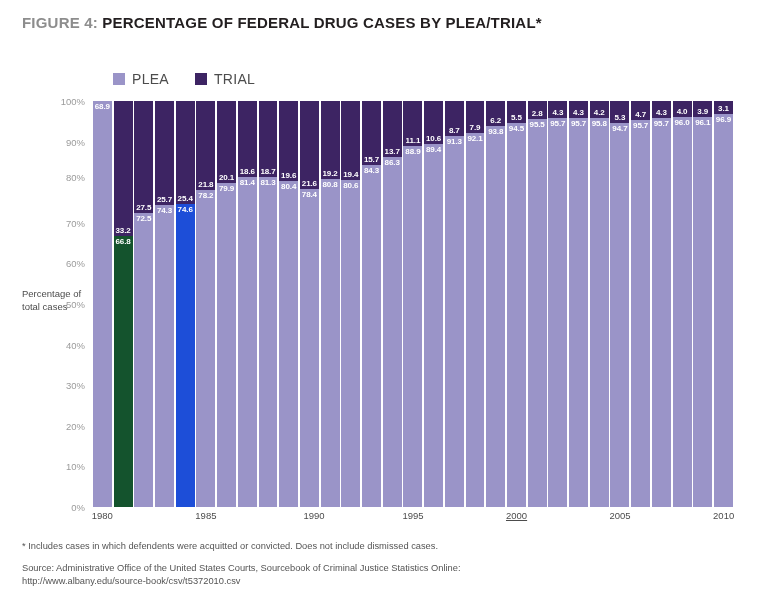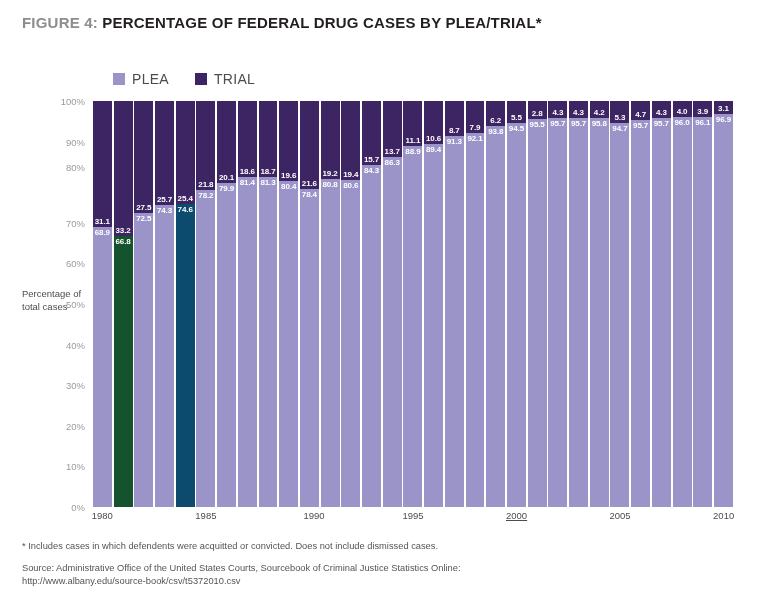--- a/index.html
+++ b/index.html
@@ -187,23 +187,20 @@
       <span class="legend-swatch" style="background: rgb(61, 36, 99);"></span>
       <span class="legend-label">TRIAL</span>
     </div>
   </div>
 
 <div id="y-axis-title">Percentage of total cases</div>
 
 <div id="plot-wrap">
   <div id="plot-area">
       <div class="bar-col" title="1980">
-        <div class="seg-trial" style="height: 31.1%; background: rgb(61, 36, 99);">
-          <span class="seg-label">31.1</span>
-        </div>
         <div class="seg-plea" style="background: rgb(154, 148, 200);">
           <span class="seg-label">68.9</span>
         </div>
       </div>
       <div class="bar-col" title="1981">
         <div class="seg-trial" style="height: 33.2%; background: rgb(61, 36, 99);">
           <span class="seg-label">33.2</span>
         </div>
         <div class="seg-plea" style="background: #14532d;">
           <span class="seg-label">66.8</span>
@@ -222,21 +219,21 @@
           <span class="seg-label">25.7</span>
         </div>
         <div class="seg-plea" style="background: rgb(154, 148, 200);">
           <span class="seg-label">74.3</span>
         </div>
       </div>
       <div class="bar-col" title="1984">
         <div class="seg-trial" style="height: 25.4%; background: rgb(61, 36, 99);">
           <span class="seg-label">25.4</span>
         </div>
-        <div class="seg-plea" style="background: #0c4a6e;">
+        <div class="seg-plea" style="background: #1d4ed8;">
           <span class="seg-label">74.6</span>
         </div>
       </div>
       <div class="bar-col" title="1985">
         <div class="seg-trial" style="height: 21.8%; background: rgb(61, 36, 99);">
           <span class="seg-label">21.8</span>
         </div>
         <div class="seg-plea" style="background: rgb(154, 148, 200);">
           <span class="seg-label">78.2</span>
         </div>
@@ -437,21 +434,21 @@
         <div class="seg-trial" style="height: 3.1%; background: rgb(61, 36, 99);">
           <span class="seg-label">3.1</span>
         </div>
         <div class="seg-plea" style="background: rgb(154, 148, 200);">
           <span class="seg-label">96.9</span>
         </div>
       </div>
     </div>
 <div class="y-tick" style="top: 0px;">100%</div>
     <div class="y-tick" style="top: 40.6px;">90%</div>
-    <div class="y-tick" style="top: 66px;">80%</div>
+    <div class="y-tick" style="top: 76px;">80%</div>
     <div class="y-tick" style="top: 121.8px;">70%</div>
     <div class="y-tick" style="top: 162.4px;">60%</div>
     <div class="y-tick" style="top: 203px;">50%</div>
     <div class="y-tick" style="top: 243.6px;">40%</div>
     <div class="y-tick" style="top: 284.2px;">30%</div>
     <div class="y-tick" style="top: 324.8px;">20%</div>
     <div class="y-tick" style="top: 365.4px;">10%</div>
     <div class="y-tick" style="top: 406px;">0%</div>
   </div>
 

